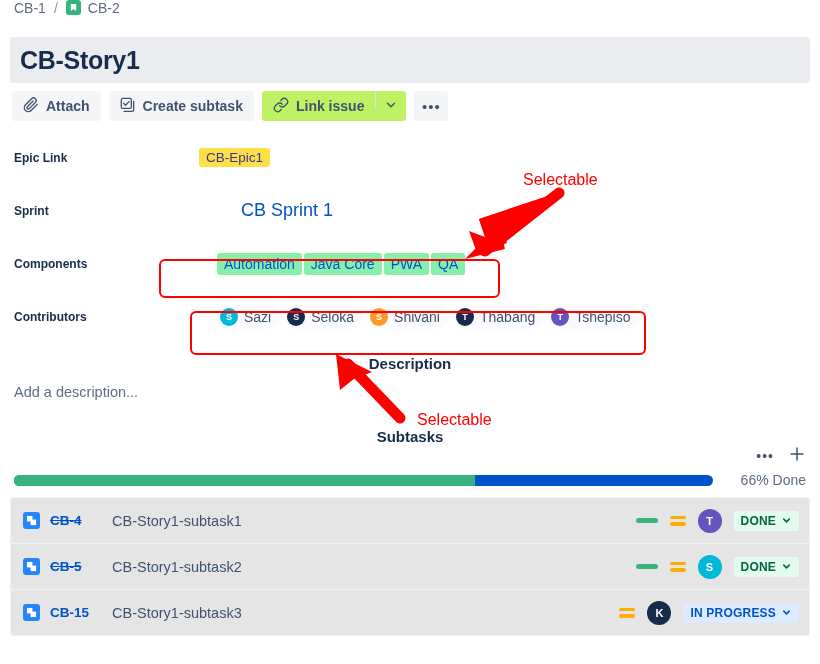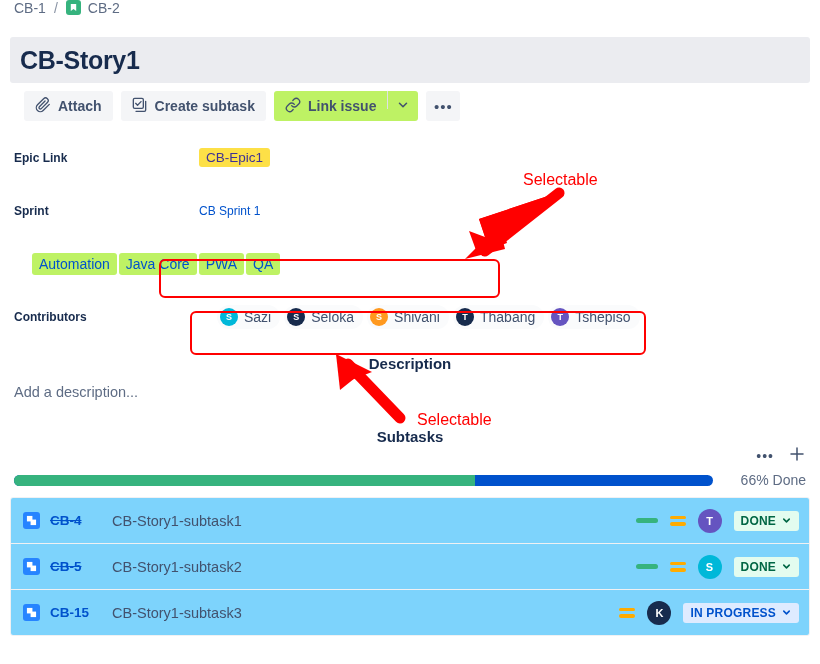--- a/index.html
+++ b/index.html
@@ -34,21 +34,21 @@
     display:flex;align-items:center;
     padding:0 10px;
   }
   .title-bar h1{
     margin:0;font-size:25px;font-weight:700;letter-spacing:-.3px;
     color:#172b4d;
   }
   
   .toolbar{
     display:flex;align-items:center;gap:8px;
-    padding:8px 14px 6px 24px;
+    padding:8px 14px 6px 12px;
   }
   .tb-btn{
     display:inline-flex;align-items:center;gap:7px;
     background:#f4f5f7;border:none;border-radius:3px;
     height:30px;padding:0 11px;
     font-family:inherit;font-size:14px;font-weight:600;color:#42526e;
     cursor:pointer;white-space:nowrap;
   }
   .tb-group{display:flex;align-items:flex-start;background:#bef264;border-radius:3px;}
   .tb-group .tb-btn{background:transparent;}
@@ -68,23 +68,23 @@
   .field-label{
     width:185px;flex:0 0 185px;
     font-size:12px;font-weight:600;color:#172b4d;
   }
   .field-value{display:flex;align-items:center;flex-wrap:wrap;gap:2px;}
   .epic-chip{
     background:#fde047;color:#403294;
     border-radius:3px;padding:2px 7px;
     font-size:13.5px;
   }
-  .sprint-link{color:#0052cc;font-size:12px;text-decoration:none;cursor:pointer;}
+  .sprint-link{color:#0052cc;font-size:18px;text-decoration:none;cursor:pointer;margin-left:42px;}
   .comp-chip{
-    background:#bef264;color:#0052cc;
+    background:#86efac;color:#0052cc;
     border-radius:3px;padding:3px 7px;
     font-size:14px;cursor:pointer;
   }
   .contrib-chip{
     display:inline-flex;align-items:center;gap:6px;
     background:#fafbfc;border-radius:14px;
     padding:3px 9px 3px 3px;
     font-size:14px;color:#42526e;cursor:pointer;
   }
   .avatar{
@@ -116,21 +116,21 @@
     flex:1;height:11px;border-radius:6px;overflow:hidden;
     background:#0052cc;display:flex;
   }
   .progress-done{height:100%;background:#36b37e;}
   .progress-label{font-size:14px;color:#5e6c84;white-space:nowrap;}
   .sub-list{margin:9px 10px 0 10px;border:1px solid #f0f1f3;border-radius:3px;overflow:hidden;}
   .sub-row{
     display:flex;align-items:center;gap:10px;
     height:45px;padding:0 10px 0 12px;
     border-bottom:1px solid #f0f1f3;
-    background:#7dd3fc;
+    background:#e5e5e5;
   }
   .sub-row:last-child{border-bottom:none;}
   .subtask-icon{
     width:17px;height:17px;border-radius:3px;background:#2684ff;
     display:inline-flex;align-items:center;justify-content:center;flex:0 0 17px;
   }
   .sub-key{
     font-size:13.5px;font-weight:600;color:#0052cc;
     text-decoration:none;cursor:pointer;width:52px;flex:0 0 52px;
   }
@@ -235,20 +235,21 @@
   </div>
 
   <div class="field-row">
     <div class="field-label">Sprint</div>
     <div class="field-value">
       <a class="sprint-link">CB Sprint 1</a>
     </div>
   </div>
 
   <div class="field-row">
+    <div class="field-label">Components</div>
     <div class="field-value" style="margin-left:18px;" id="components-value">
         <span class="comp-chip">Automation</span>
         <span class="comp-chip">Java Core</span>
         <span class="comp-chip">PWA</span>
         <span class="comp-chip">QA</span>
       </div>
   </div>
 
   <div class="field-row">
     <div class="field-label">Contributors</div>

